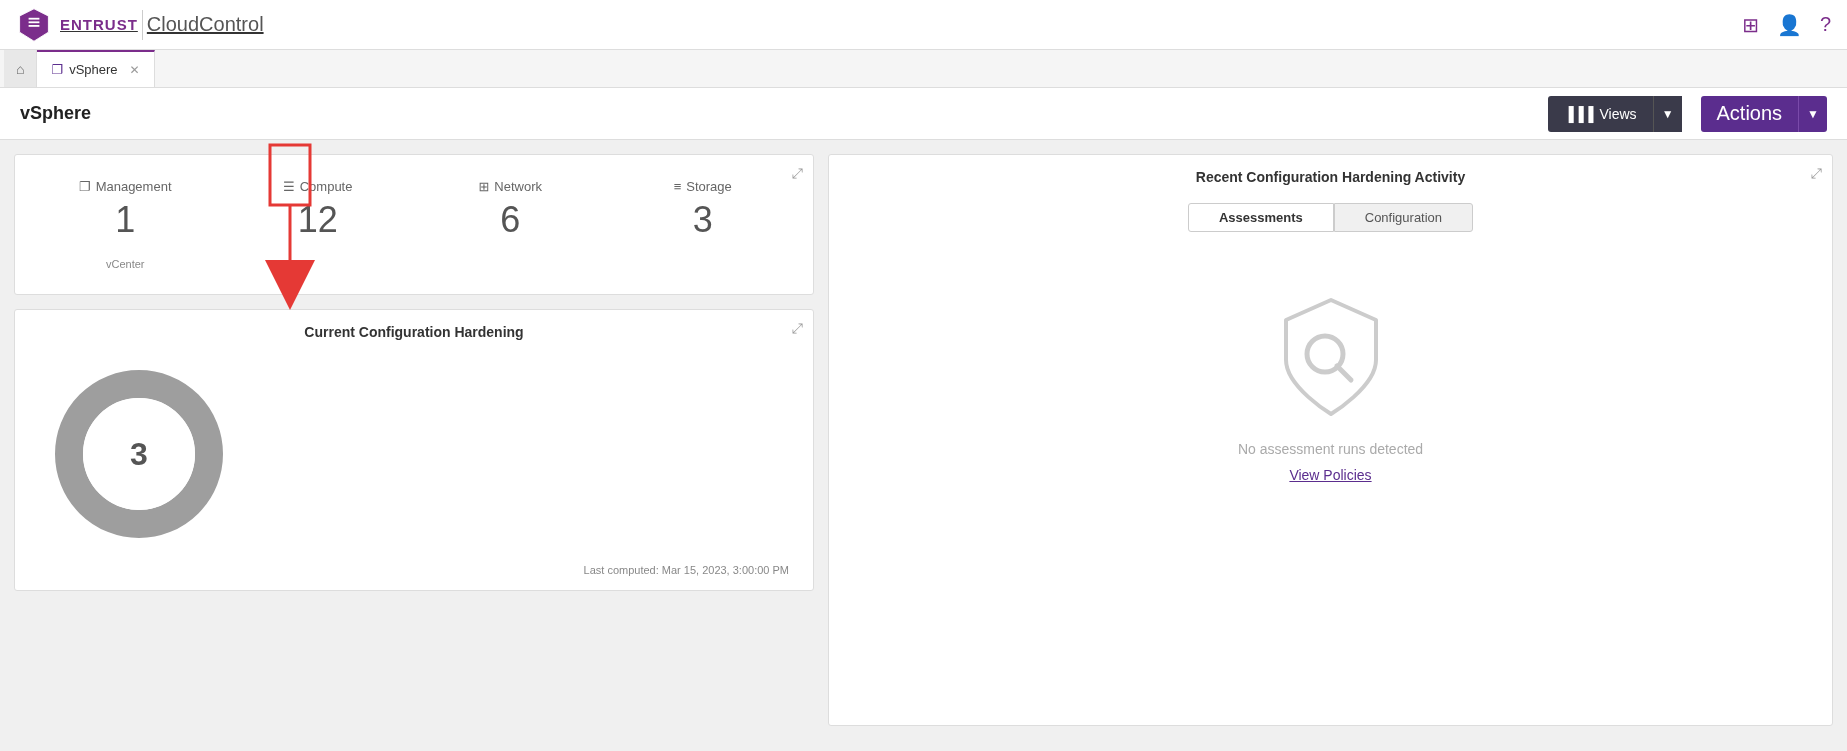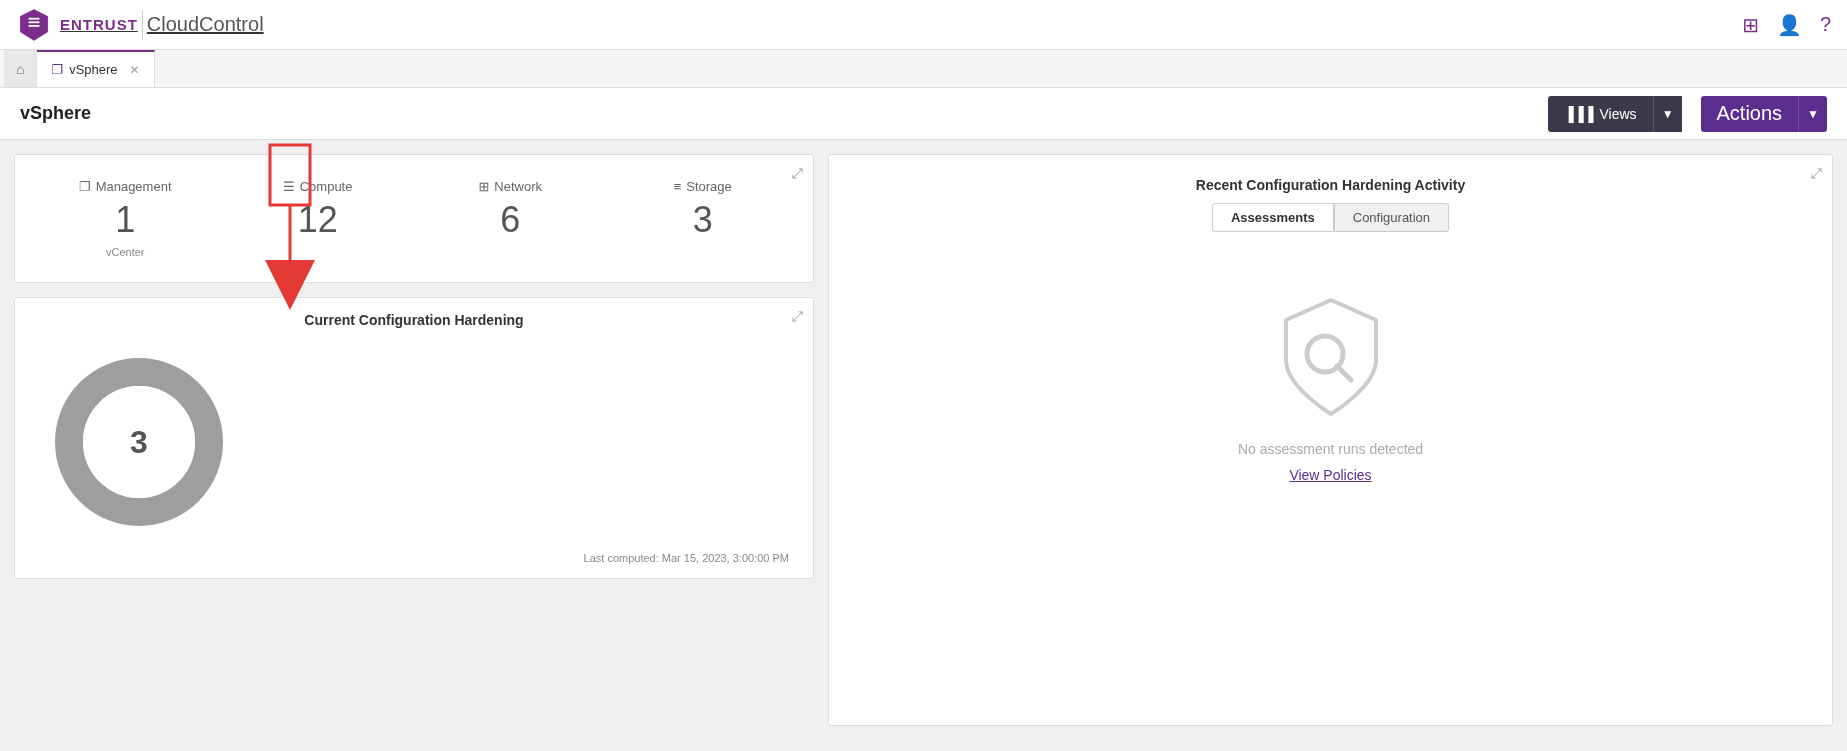--- a/index.html
+++ b/index.html
@@ -212,21 +212,21 @@
     }
     .inventory-count {
       font-size: 36px;
       color: #555;
       font-weight: 300;
       line-height: 1;
     }
     .inventory-sublabel {
       font-size: 11px;
       color: #888;
-      margin-top: 8px;
+      margin-top: 20px;
     }
 
     
     .card-title {
       text-align: center;
       font-weight: bold;
       font-size: 14px;
       margin-bottom: 14px;
     }
     .hardening-body {
@@ -278,35 +278,35 @@
       margin-top: 10px;
       padding-right: 10px;
     }
 
     
     .panel-title {
       text-align: center;
       font-weight: bold;
       font-size: 14px;
       padding: 14px 14px 10px;
-      margin-top: 8px;
     }
     .panel-tabs {
       display: flex;
       justify-content: center;
       gap: 0;
       margin-bottom: 20px;
     }
     .panel-tab {
-      padding: 6px 18px;
+      padding: 6px 30px;
       border: 1px solid #ccc;
       background: #f0f0f0;
       cursor: pointer;
       font-size: 13px;
       color: #555;
+      margin-top: 8px;
     }
     .panel-tab.active {
       background: #fff;
       font-weight: bold;
       color: #333;
     }
     .panel-tab:first-child { border-radius: 3px 0 0 3px; }
     .panel-tab:last-child { border-radius: 0 3px 3px 0; }
     .panel-empty {
       display: flex;

